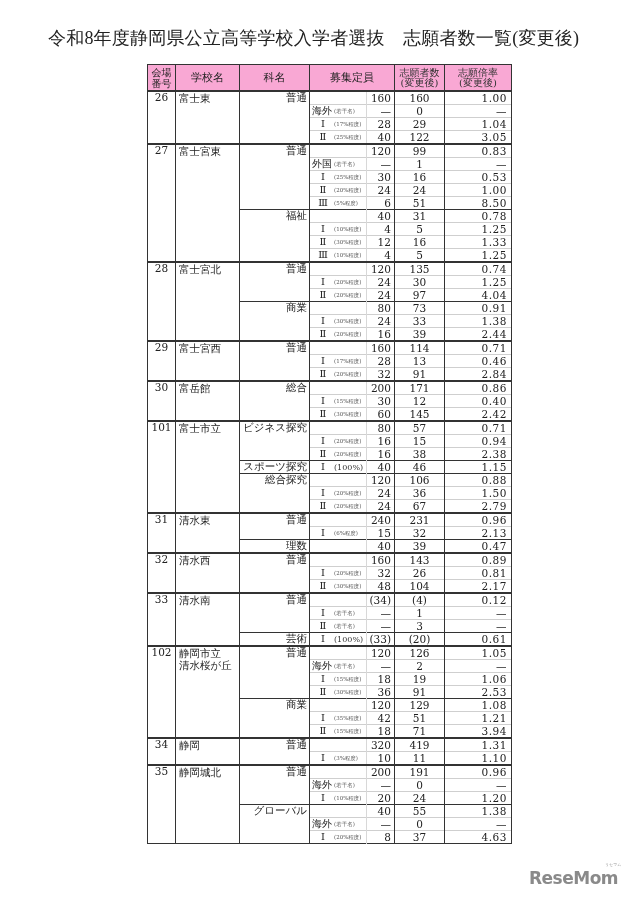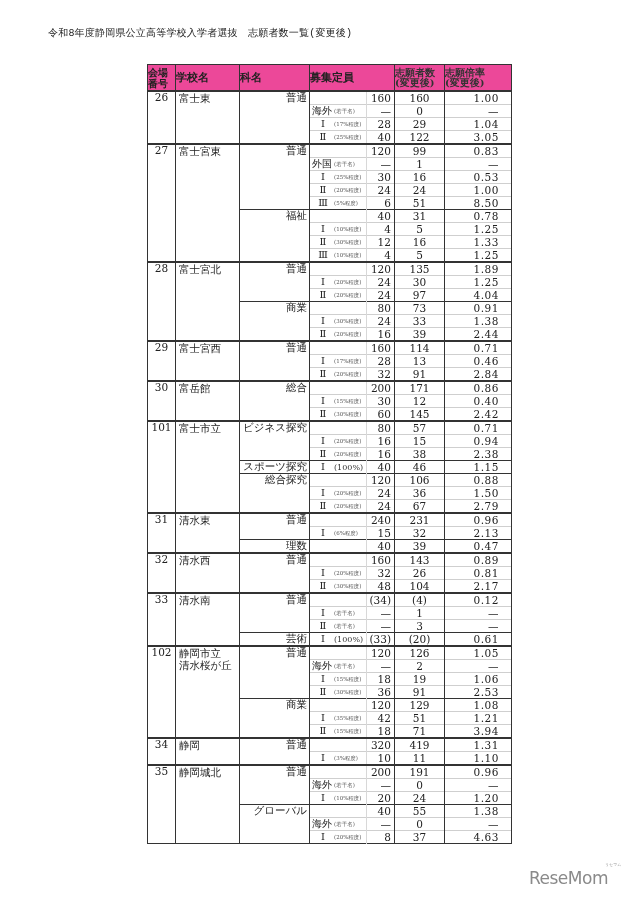--- a/index.html
+++ b/index.html
@@ -1,50 +1,50 @@
 <!DOCTYPE html>
 <html><head>
 <meta charset="utf-8">
 <style>
   html, body { margin:0; padding:0; background:#ffffff; }
   body { width:640px; height:905px; position:relative; overflow:hidden;
          font-family: "DejaVu Serif", "Liberation Serif", serif; color:#222; }
-  .title { position:absolute; left:48px; top:26px; font-family:Liberation Mono, monospace;
-           font-size:10px; letter-spacing:0.2px; color:#222; white-space:nowrap; }
+  .title { position:absolute; left:48px; top:26px; font-family:Liberation Serif, serif;
+           font-size:18px; letter-spacing:0.2px; color:#222; white-space:nowrap; }
   table.sheet { position:absolute; left:147px; top:64px; border-collapse:collapse;
                 table-layout:fixed; border:1.5px solid #333; font-size:10.5px; }
   table.sheet col.c-no { width:28px; }
   table.sheet col.c-school { width:64px; }
   table.sheet col.c-dept { width:66px; }
   table.sheet col.c-sub { width:57px; }
   table.sheet col.c-cap { width:28px; }
   table.sheet col.c-app { width:50px; }
   table.sheet col.c-ratio { width:67px; }
-  th { background:#ec4899; font-weight:bold; height:25px; border:1px solid #333;
-       border-bottom:2px solid #333; padding:0; text-align:left; line-height:11px; }
+  th { background:#f9a8d4; font-weight:normal; height:25px; border:1px solid #333;
+       border-bottom:2px solid #333; padding:0; text-align:center; line-height:11px; }
   th.small { font-size:10px; line-height:10px; color:#333; }
   th.big { font-size:11px; }
   th.tight { font-size:10px; line-height:11px; }
   td { height:11px; line-height:11px; padding:0 2px; border-left:1px solid #333; border-right:1px solid #333;
        border-top:1px solid #cfcfcf; white-space:nowrap; overflow:hidden; }
   td.no { text-align:center; vertical-align:top; border-top:2px solid #333; }
   td.school { vertical-align:top; border-top:2px solid #333; padding-left:3px; white-space:normal; line-height:12px; }
   td.dept { vertical-align:top; padding-left:3px; border-top:1.5px solid #333;text-align:right; }
   tr.dept-start td { border-top:1.5px solid #333; }
   tr.school-start td { border-top:2px solid #333; }
   td.sub { border-right:1px solid #d8d8d8; font-size:10px; }
   td.sub .lab { display:inline-block; width:22px; text-align:center; }
   td.sub .lab.wide { text-align:left; width:22px; font-size:10px; }
   td.sub .note { font-size:5.5px; color:#555; vertical-align:middle; }
   td.sub .note.big { font-size:8px; color:#333; }
   td.cap { text-align:right; border-left:none; padding-right:3px; }
   td.app { text-align:center; }
-  td.ratio { text-align:right; padding-right:12px; letter-spacing:0.5px; }
+  td.ratio { text-align:right; padding-right:4px; letter-spacing:0.5px; }
   .logo { position:absolute; left:529px; top:868px; font-family:"DejaVu Sans","Liberation Sans",sans-serif;
-          font-weight:normal; font-size:17px; color:#8a8a8a; letter-spacing:-0.5px; }
+          font-weight:bold; font-size:17px; color:#8a8a8a; letter-spacing:-0.5px; }
   .logo-kana { position:absolute; left:605px; top:862px; font-size:4px; color:#999;
                font-family:"DejaVu Sans","Liberation Sans",sans-serif; }
 </style>
 </head>
 <body>
 
 <div class="title">令和8年度静岡県公立高等学校入学者選抜　志願者数一覧(変更後)</div>
 
 <table class="sheet">
   <colgroup>
@@ -161,21 +161,21 @@
         <td class="app">5</td>
         <td class="ratio">1.25</td>
       </tr>
       <tr class="school-start">
         <td class="no" rowspan="6">28</td>
         <td class="school" rowspan="6">富士宮北</td>
         <td class="dept" rowspan="3">普通</td>
         <td class="sub"><span class="lab"></span><span class="note"></span></td>
         <td class="cap">120</td>
         <td class="app">135</td>
-        <td class="ratio">1.89</td>
+        <td class="ratio">0.74</td>
       </tr>
       <tr>
         <td class="sub"><span class="lab">Ⅰ</span><span class="note">(20%程度)</span></td>
         <td class="cap">24</td>
         <td class="app">30</td>
         <td class="ratio">1.25</td>
       </tr>
       <tr>
         <td class="sub"><span class="lab">Ⅱ</span><span class="note">(20%程度)</span></td>
         <td class="cap">24</td>

